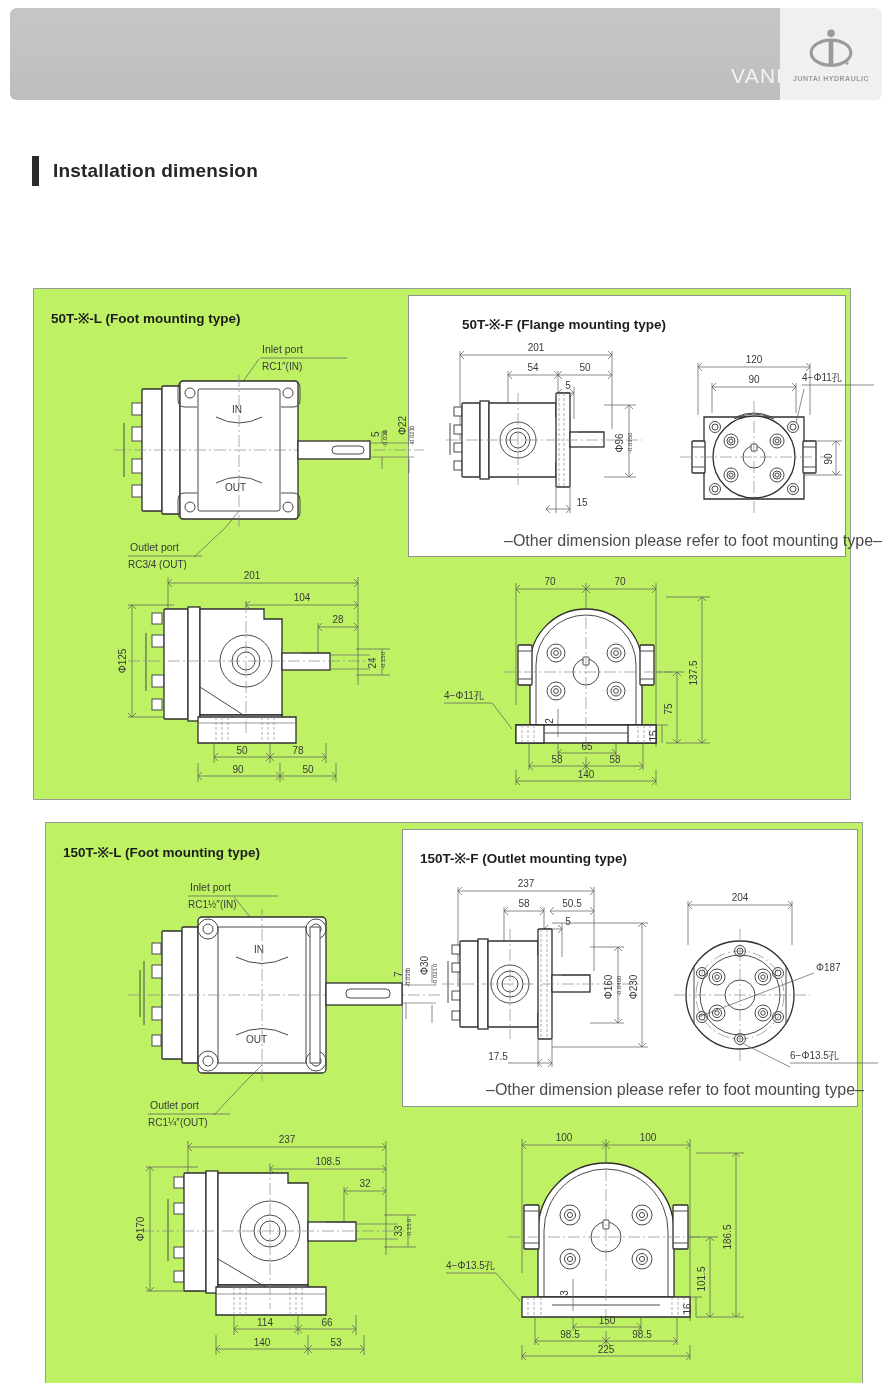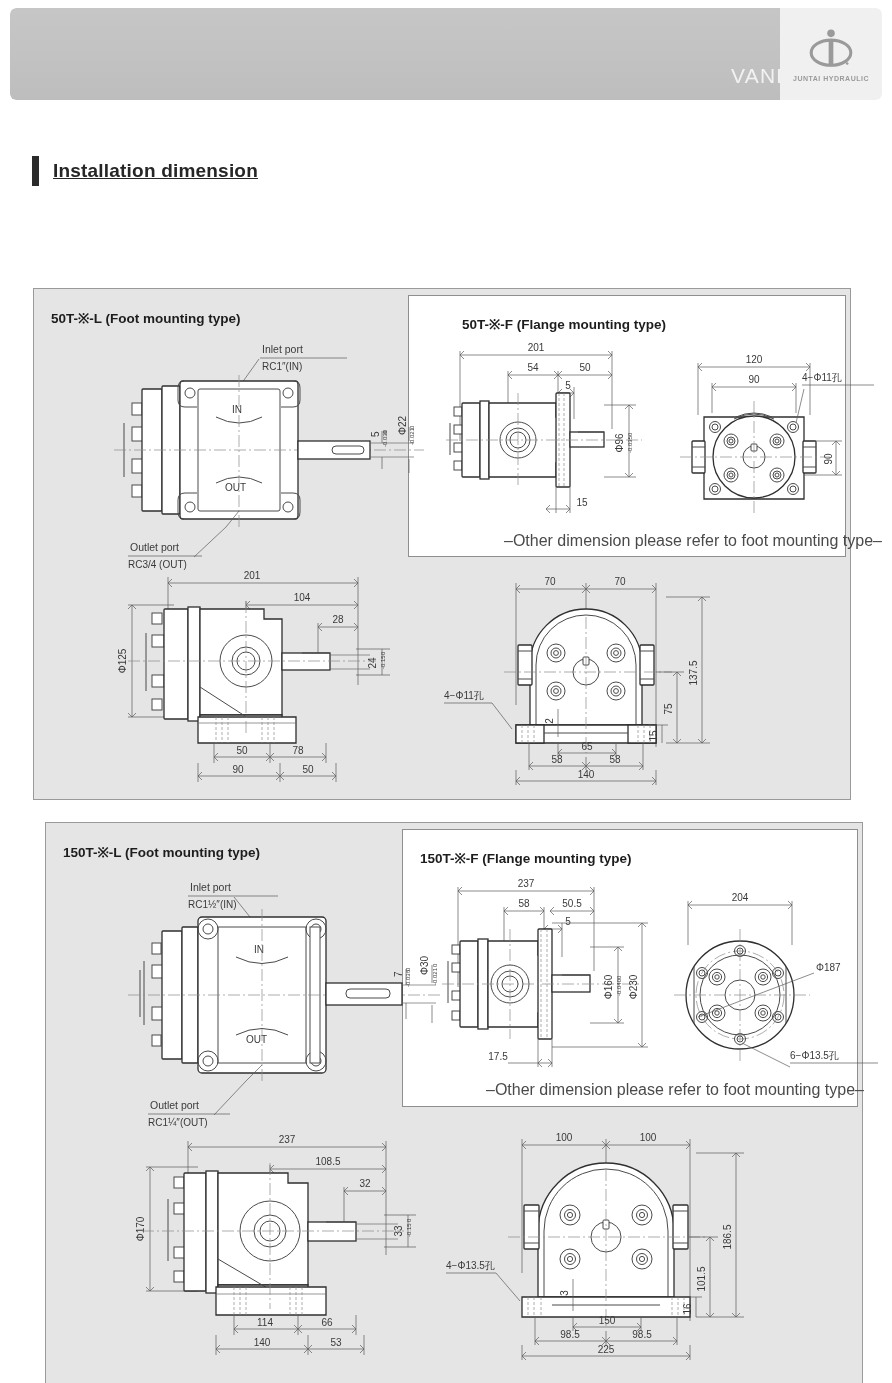--- a/index.html
+++ b/index.html
@@ -50,28 +50,27 @@
   .section-title-wrap {
     position: absolute; left: 32px; top: 156px;
     display: flex; align-items: center;
   }
   .title-accent {
     width: 7px; height: 30px; background: #2b2b2b; margin-right: 14px;
   }
   .section-title {
     font-size: 19px; font-weight: 700; color: #262626;
     letter-spacing: 0.2px;
-    text-decoration: underline;
   }
 
   
   .panel {
     position: absolute;
     border: 1px solid #9a9a9a;
-    background: #e5e5e5;
+    background: #bef264;
   }
   #panel-50t  { left: 33px; top: 288px;  width: 818px; height: 512px; }
   #panel-150t { left: 45px; top: 822px;  width: 818px; height: 576px; }
 
   .subpanel {
     position: absolute;
     border: 1px solid #8f8f8f;
     background: #fff;
   }
   #sub-50t-f  { left: 374px; top: 6px;  width: 438px; height: 262px; }
@@ -533,21 +532,21 @@
       <text class="dt" x="128" y="44">4−Φ11孔</text>
     </svg>
   </div>
 
   <div class="panel" id="panel-150t">
 
     <div class="panel-heading" id="h-150t-l">150T-※-L (Foot mounting type)</div>
 
     <div class="subpanel" id="sub-150t-f"></div>
 
-    <div class="panel-heading" id="h-150t-f">150T-※-F (Flange mounting type)</div>
+    <div class="panel-heading" id="h-150t-f">150T-※-F (Outlet mounting type)</div>
 
     <div class="note" id="note-150t">–Other dimension please refer to foot mounting type–</div>
 
     <svg class="dwg" width="400" height="270" style="left:60px; top:42px;">
       <path class="dim" d="M128 32 L152 62 L152 98"></path>
       <text class="lbl" x="84" y="26">Inlet port</text>
       <path class="dim" d="M82 31 L172 31"></path>
       <text class="dt" x="82" y="43">RC1½″(IN)</text>
 
       <rect class="ln fillw" x="46" y="78" width="9" height="11"></rect>

